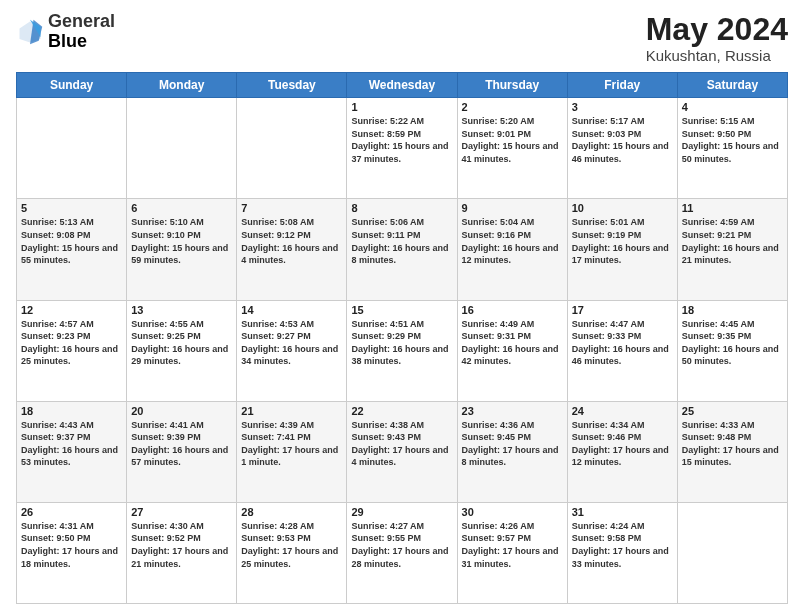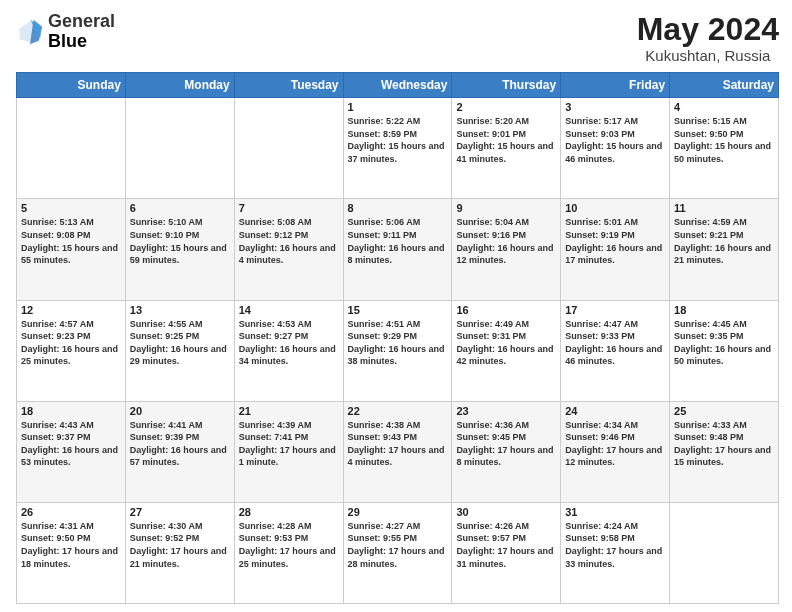--- a/index.html
+++ b/index.html
@@ -6,21 +6,21 @@
     body {
       font-family: Arial, sans-serif;
       background: #fff;
       width: 792px;
       height: 612px;
       overflow: hidden;
     }
     .page {
       width: 792px;
       height: 612px;
-      padding: 12px 13px 8px 16px;
+      padding: 12px 4px 8px 16px;
       display: flex;
       flex-direction: column;
     }
     .header {
       display: flex;
       justify-content: space-between;
       align-items: flex-start;
       margin-bottom: 8px;
     }
     .logo {
@@ -33,21 +33,21 @@
       font-weight: bold;
       line-height: 1.1;
     }
     .logo-general { color: #333; }
     .logo-blue { color: #000000; }
     .logo-icon {
       width: 28px;
       height: 28px;
     }
     .title-block {
-      text-align: center;
+      text-align: left;
     }
     .title-month {
       font-size: 32px;
       font-weight: bold;
       color: #222;
       line-height: 1.1;
     }
     .title-location {
       font-size: 15px;
       color: #444;
@@ -57,21 +57,21 @@
       border-collapse: collapse;
       width: 100%;
       table-layout: fixed;
     }
     .calendar th {
       background: #3a7ec6;
       color: #fff;
       font-size: 12px;
       font-weight: bold;
       padding: 5px 4px;
-      text-align: right;
+      text-align: center;
       border: 1px solid #2a6ab0;
     }
     .calendar td {
       vertical-align: top;
       border: 1px solid #ccc;
       padding: 3px 4px;
       font-size: 9.5px;
       color: #222;
       background: #fff;
       height: 80px;

